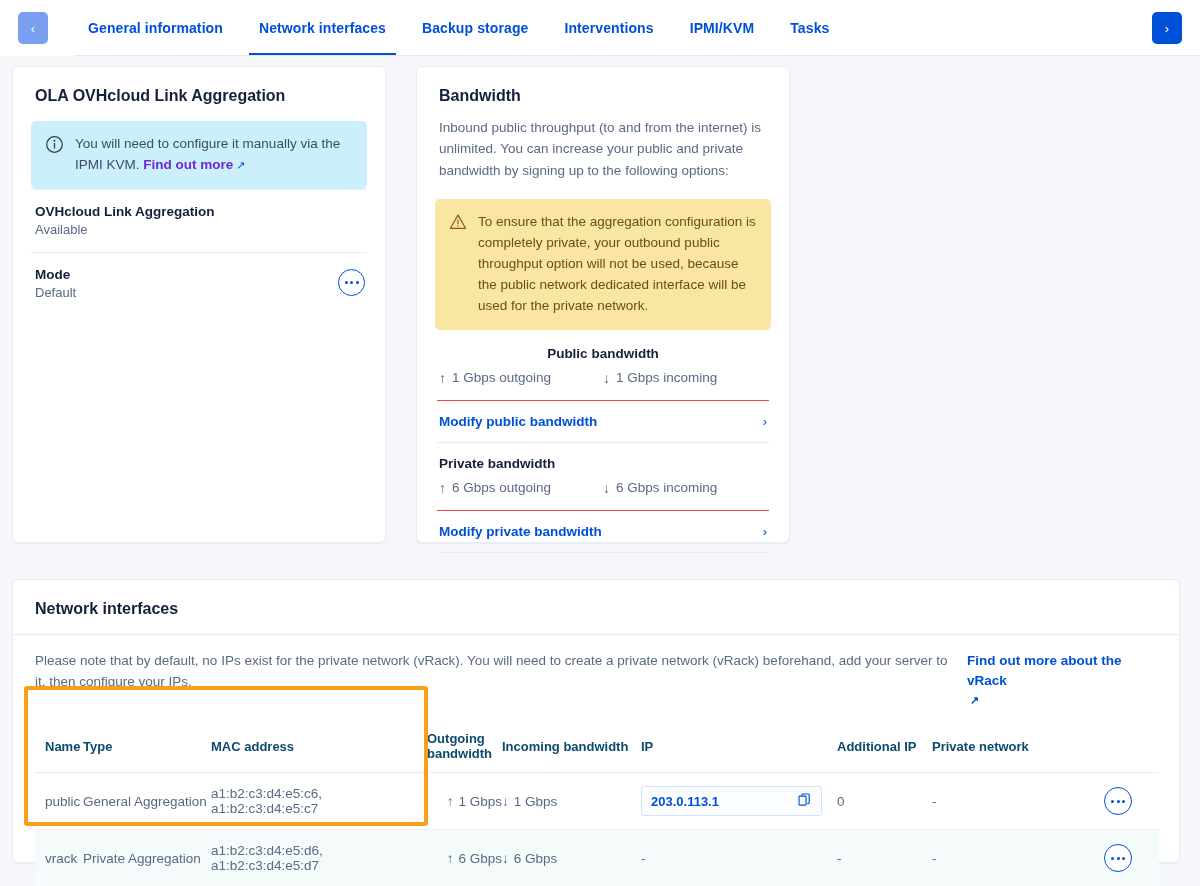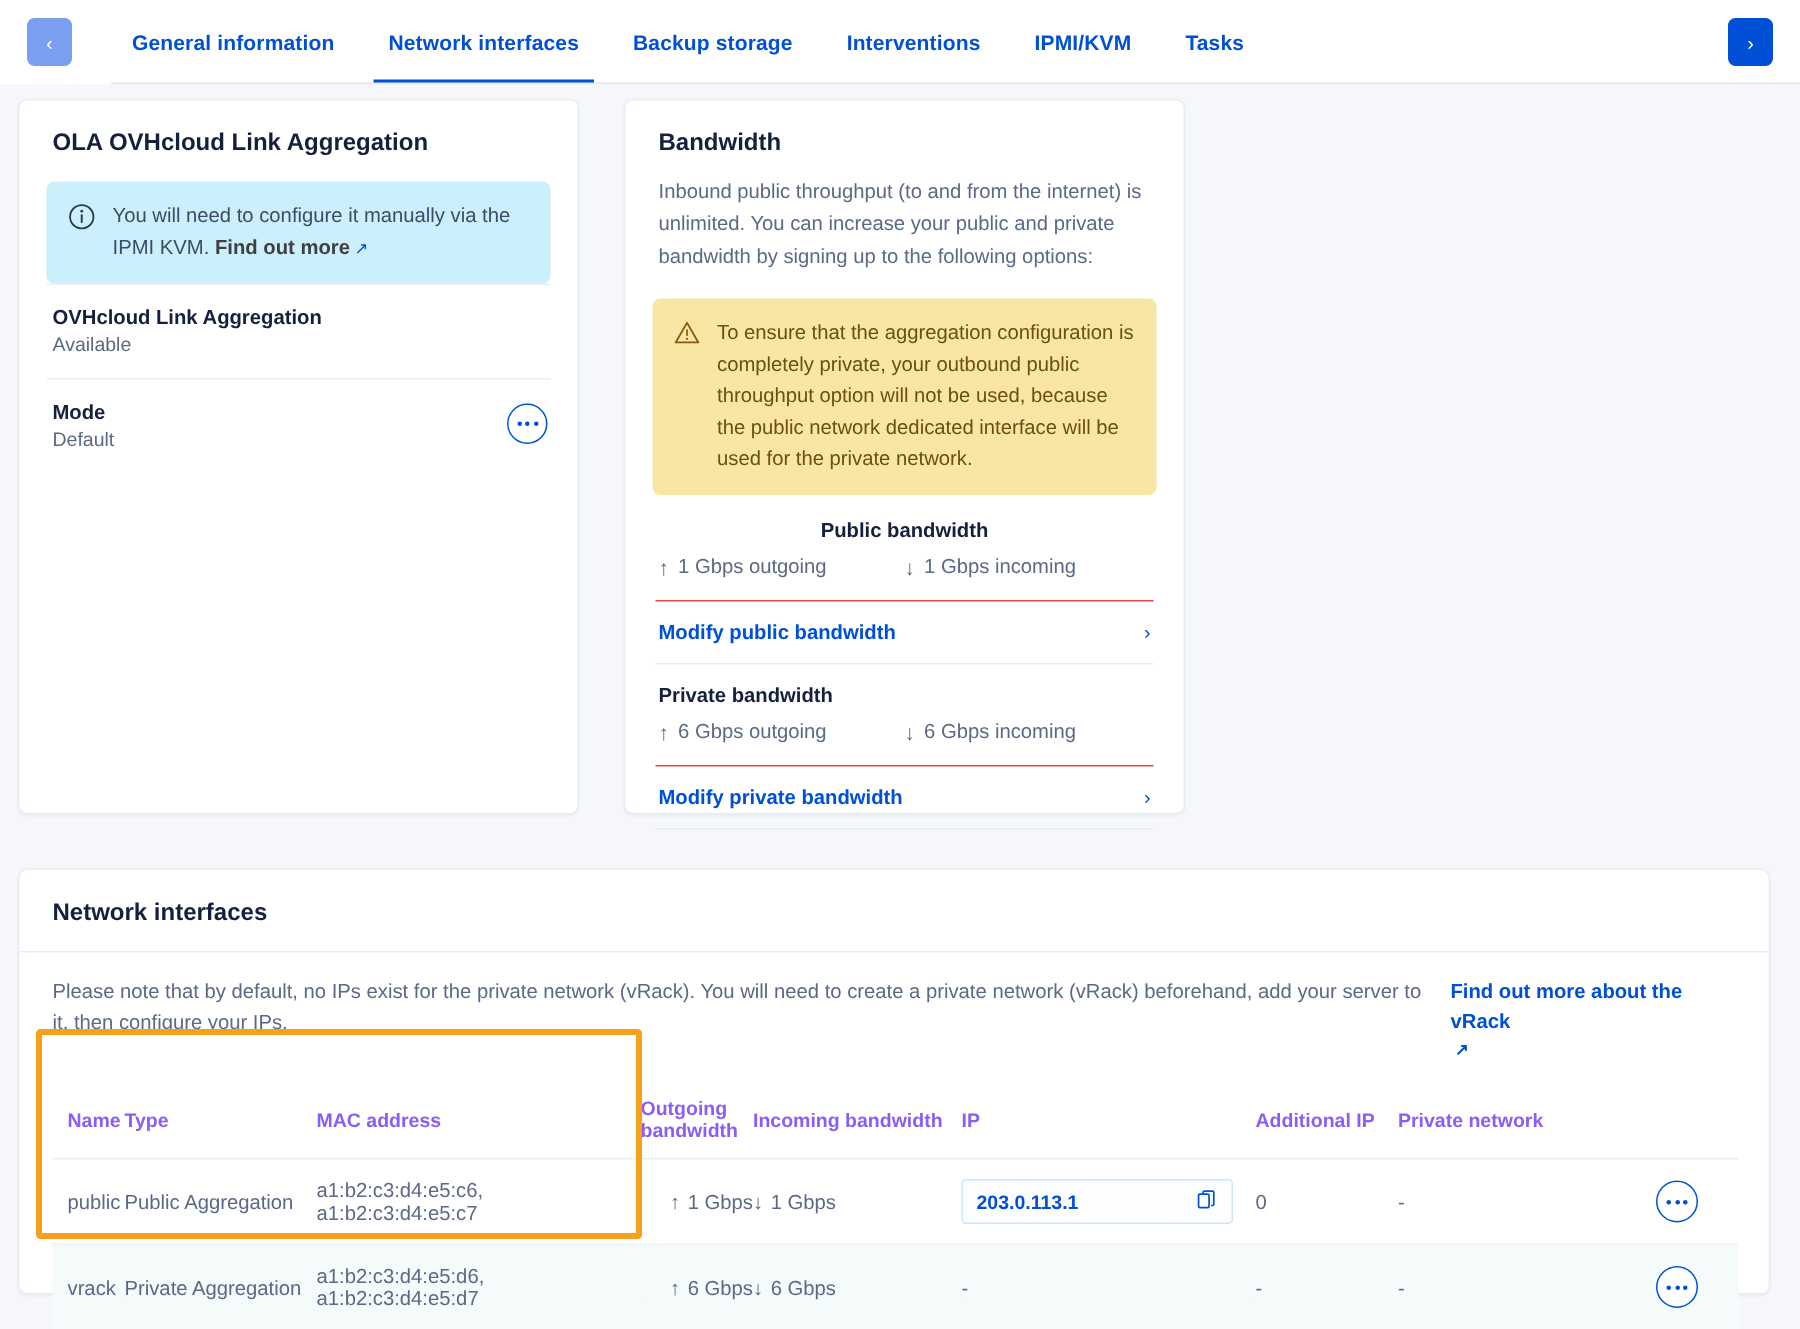--- a/index.html
+++ b/index.html
@@ -69,21 +69,21 @@
     margin: 16px 18px 0 18px; border-radius: 5px; padding: 13px 14px;
     display: flex; gap: 11px; align-items: flex-start;
     font-size: 13.5px; line-height: 1.55;
   }
   .banner.info { background: #cbf0fb; color: #14203c; }
   .banner.warn { background: #f9e6a2; color: #6b4e18; }
   .banner .icon { flex: none; margin-top: 1px; }
   .banner .body { flex: 1 1 auto; }
   .banner.info .body { color: #3c4b6b; }
   .banner a.inline-link {
-    color: #404040; font-weight: bold; text-decoration: none;
+    color: #6d28d9; font-weight: bold; text-decoration: none;
   }
   .ext-ico { color: #0050d7; margin-left: 3px; font-size: 11px; }
 
   .kv-block { margin: 0 18px; }
   .kv-row {
     border-top: 1px solid #e8edf5; padding: 14px 4px 15px 4px;
     position: relative;
   }
   .kv-row .k { font-size: 13.5px; font-weight: bold; color: #14203c; }
   .kv-row .v { font-size: 13px; color: #5a6985; margin-top: 3px; }
@@ -141,21 +141,21 @@
   .ni-note .vlink {
     flex: none; width: 190px; font-size: 13.5px; font-weight: bold;
     color: #0050d7; line-height: 1.5; text-align: left; cursor: pointer;
   }
 
   table.ni {
     width: 1124px; margin: 17px 22px 0 22px; border-collapse: collapse;
     table-layout: fixed;
   }
   table.ni th {
-    text-align: left; font-size: 13px; font-weight: bold; color: #8b5cf6;
+    text-align: left; font-size: 13px; font-weight: bold; color: #0c4a6e;
     padding: 6px 0 11px 0; border-bottom: 1px solid #e8edf5;
   }
   table.ni td {
     font-size: 13.5px; color: #5a6985; padding: 13px 0;
     border-bottom: 1px solid #eef2f7; vertical-align: middle;
   }
   table.ni tbody tr.alt td { background: #f5fbfa; }
   .col-name { width: 48px; padding-left: 10px !important; }
   .col-type { width: 128px; }
   .col-mac  { width: 216px; }
@@ -321,21 +321,21 @@
           <th class="col-in">Incoming bandwidth</th>
           <th class="col-ip">IP</th>
           <th class="col-add">Additional IP</th>
           <th class="col-priv">Private network</th>
           <th class="col-act"></th>
         </tr>
       </thead>
     <tbody id="ni-body">
         <tr class="">
           <td class="col-name">public</td>
-          <td class="col-type">Public Aggregation</td>
+          <td class="col-type">General Aggregation</td>
           <td class="col-mac">a1:b2:c3:d4:e5:c6, a1:b2:c3:d4:e5:c7</td>
           <td class="col-out"><span class="cell-arrow">↑</span><span>1 Gbps</span></td>
           <td class="col-in"><span class="cell-arrow">↓</span><span>1 Gbps</span></td>
           <td class="col-ip"><span class="ip-box">
               <span>203.0.113.1</span>
               <span class="copy-ico"><svg width="14" height="14" viewBox="0 0 16 16">
                   <rect x="1.2" y="3.6" width="8" height="10.2" rx="1" fill="none" stroke="#0050d7" stroke-width="1.3"></rect>
                   <path d="M4.6 3.3 V2.2 a1 1 0 0 1 1-1 h6.2 a1 1 0 0 1 1 1 v9 a1 1 0 0 1-1 1 h-1.1" fill="none" stroke="#0050d7" stroke-width="1.3"></path>
                 </svg></span>
             </span></td>

